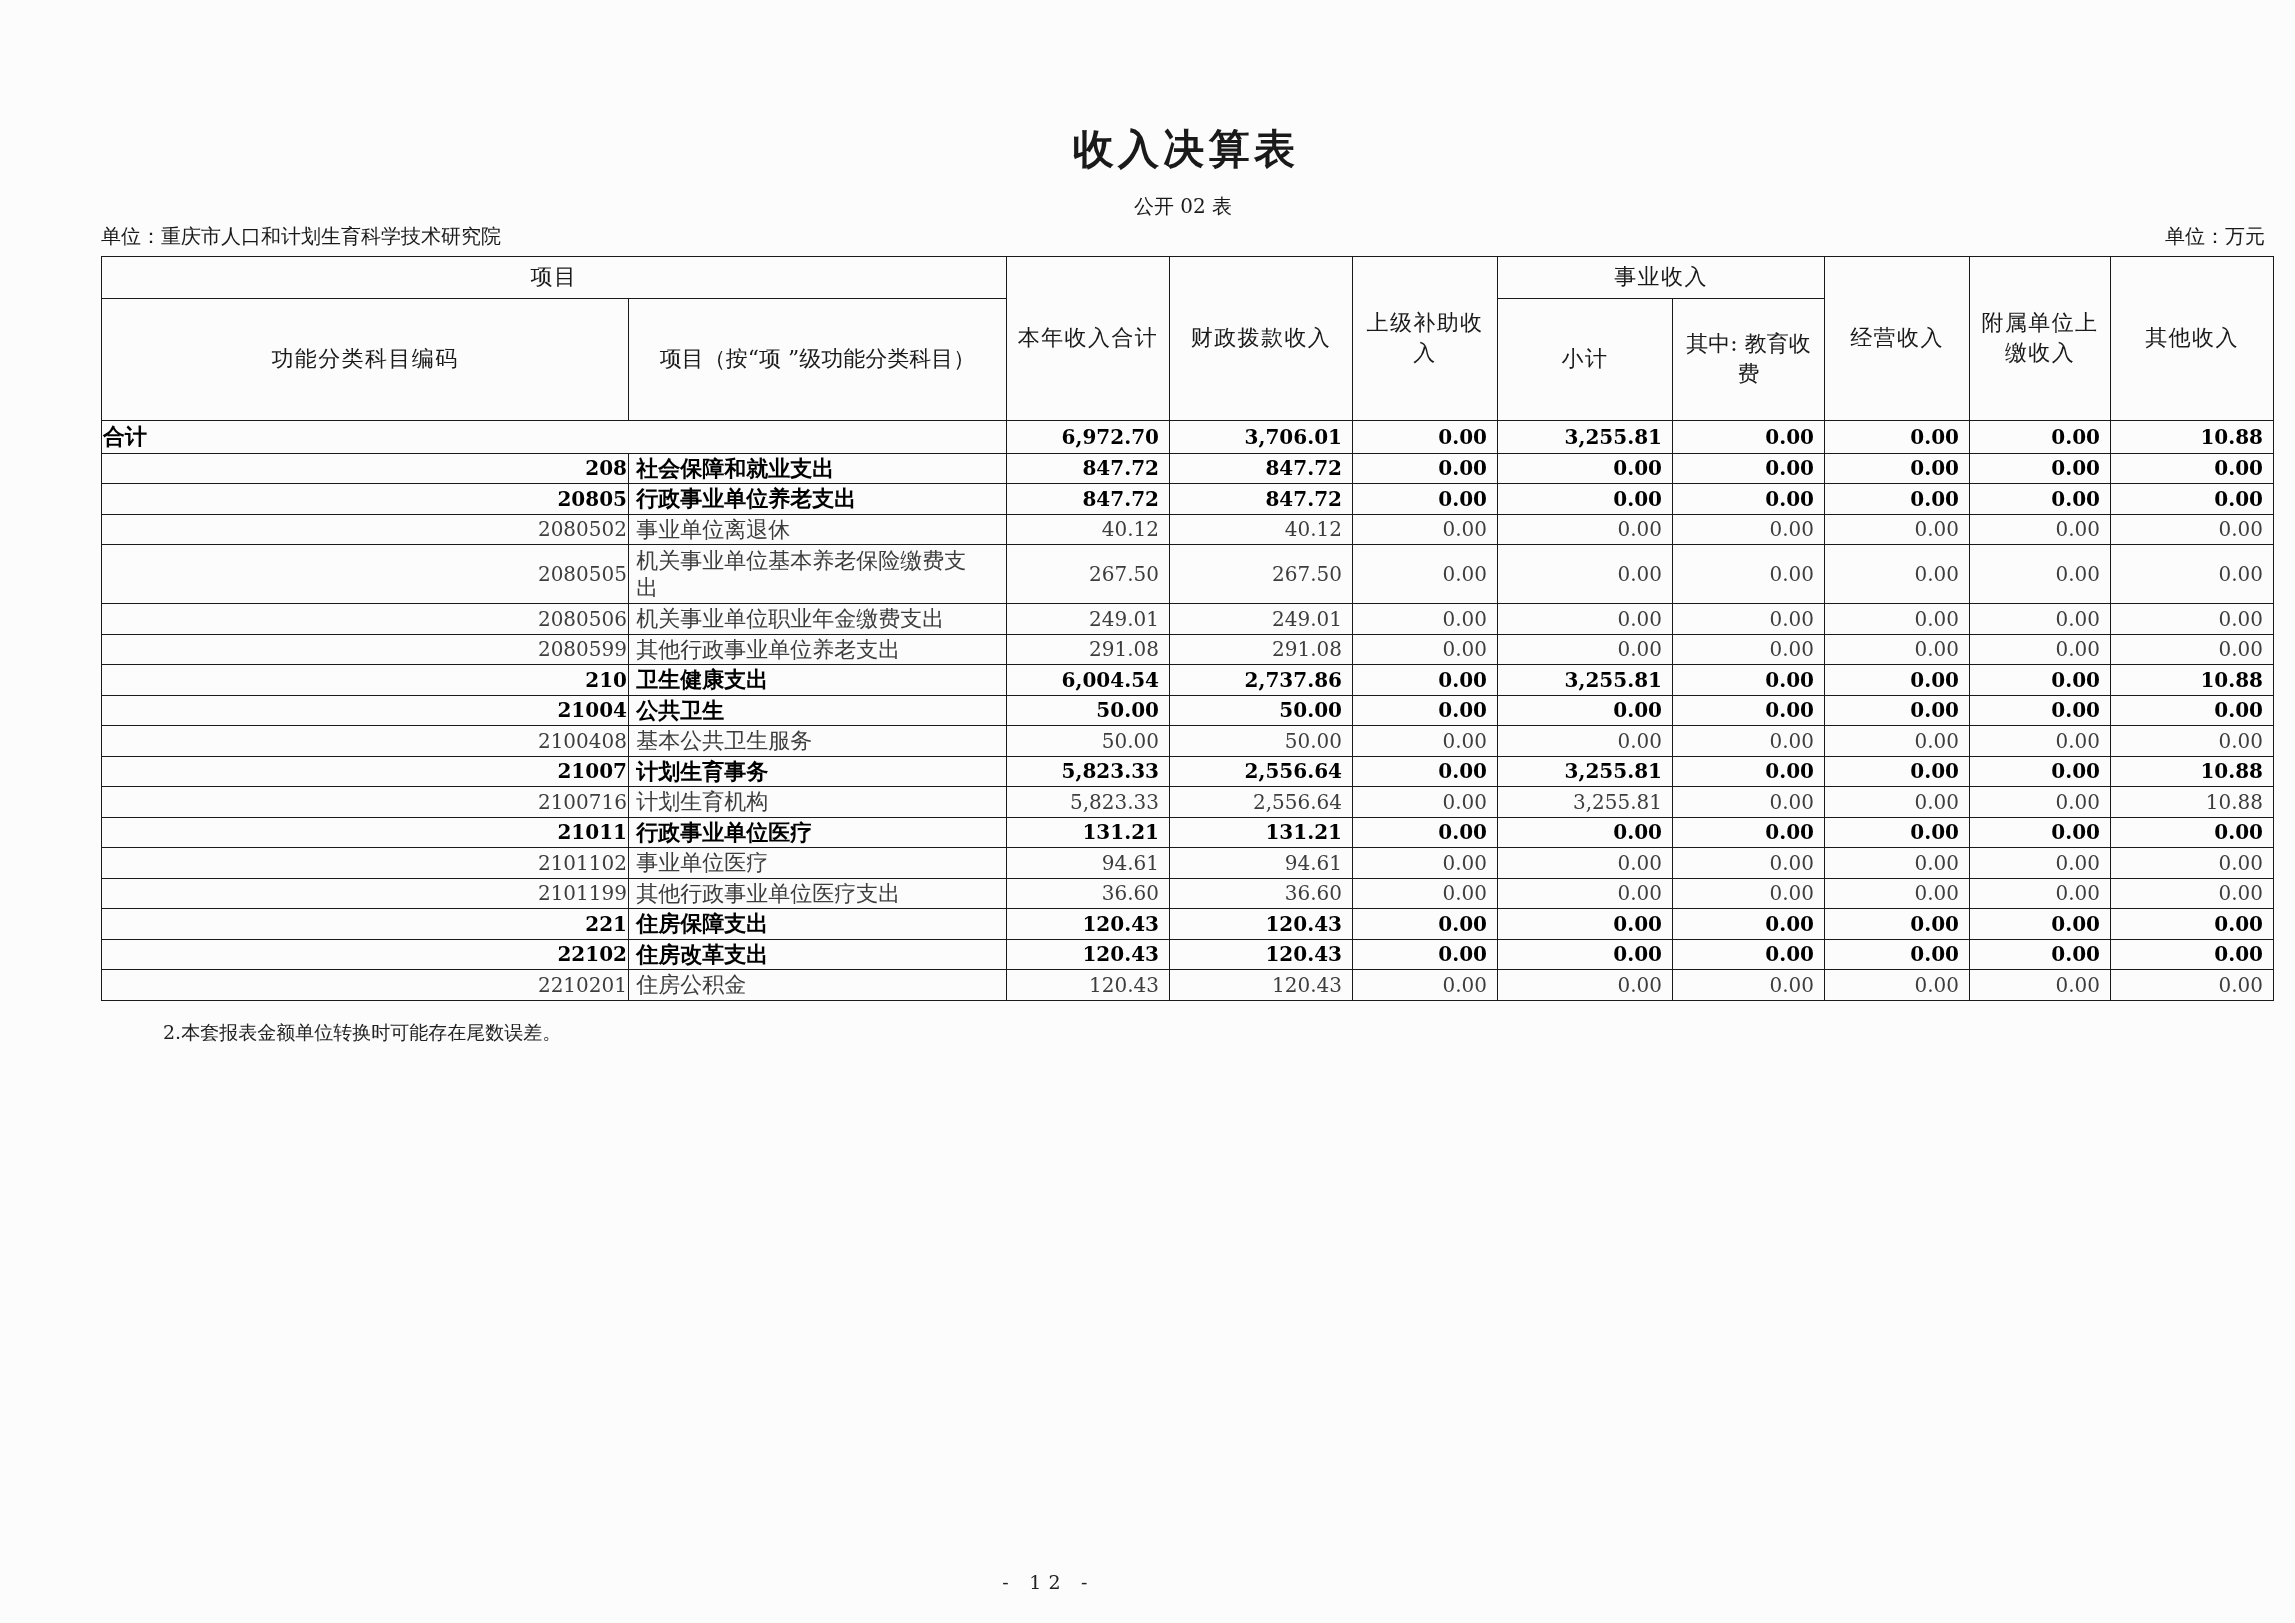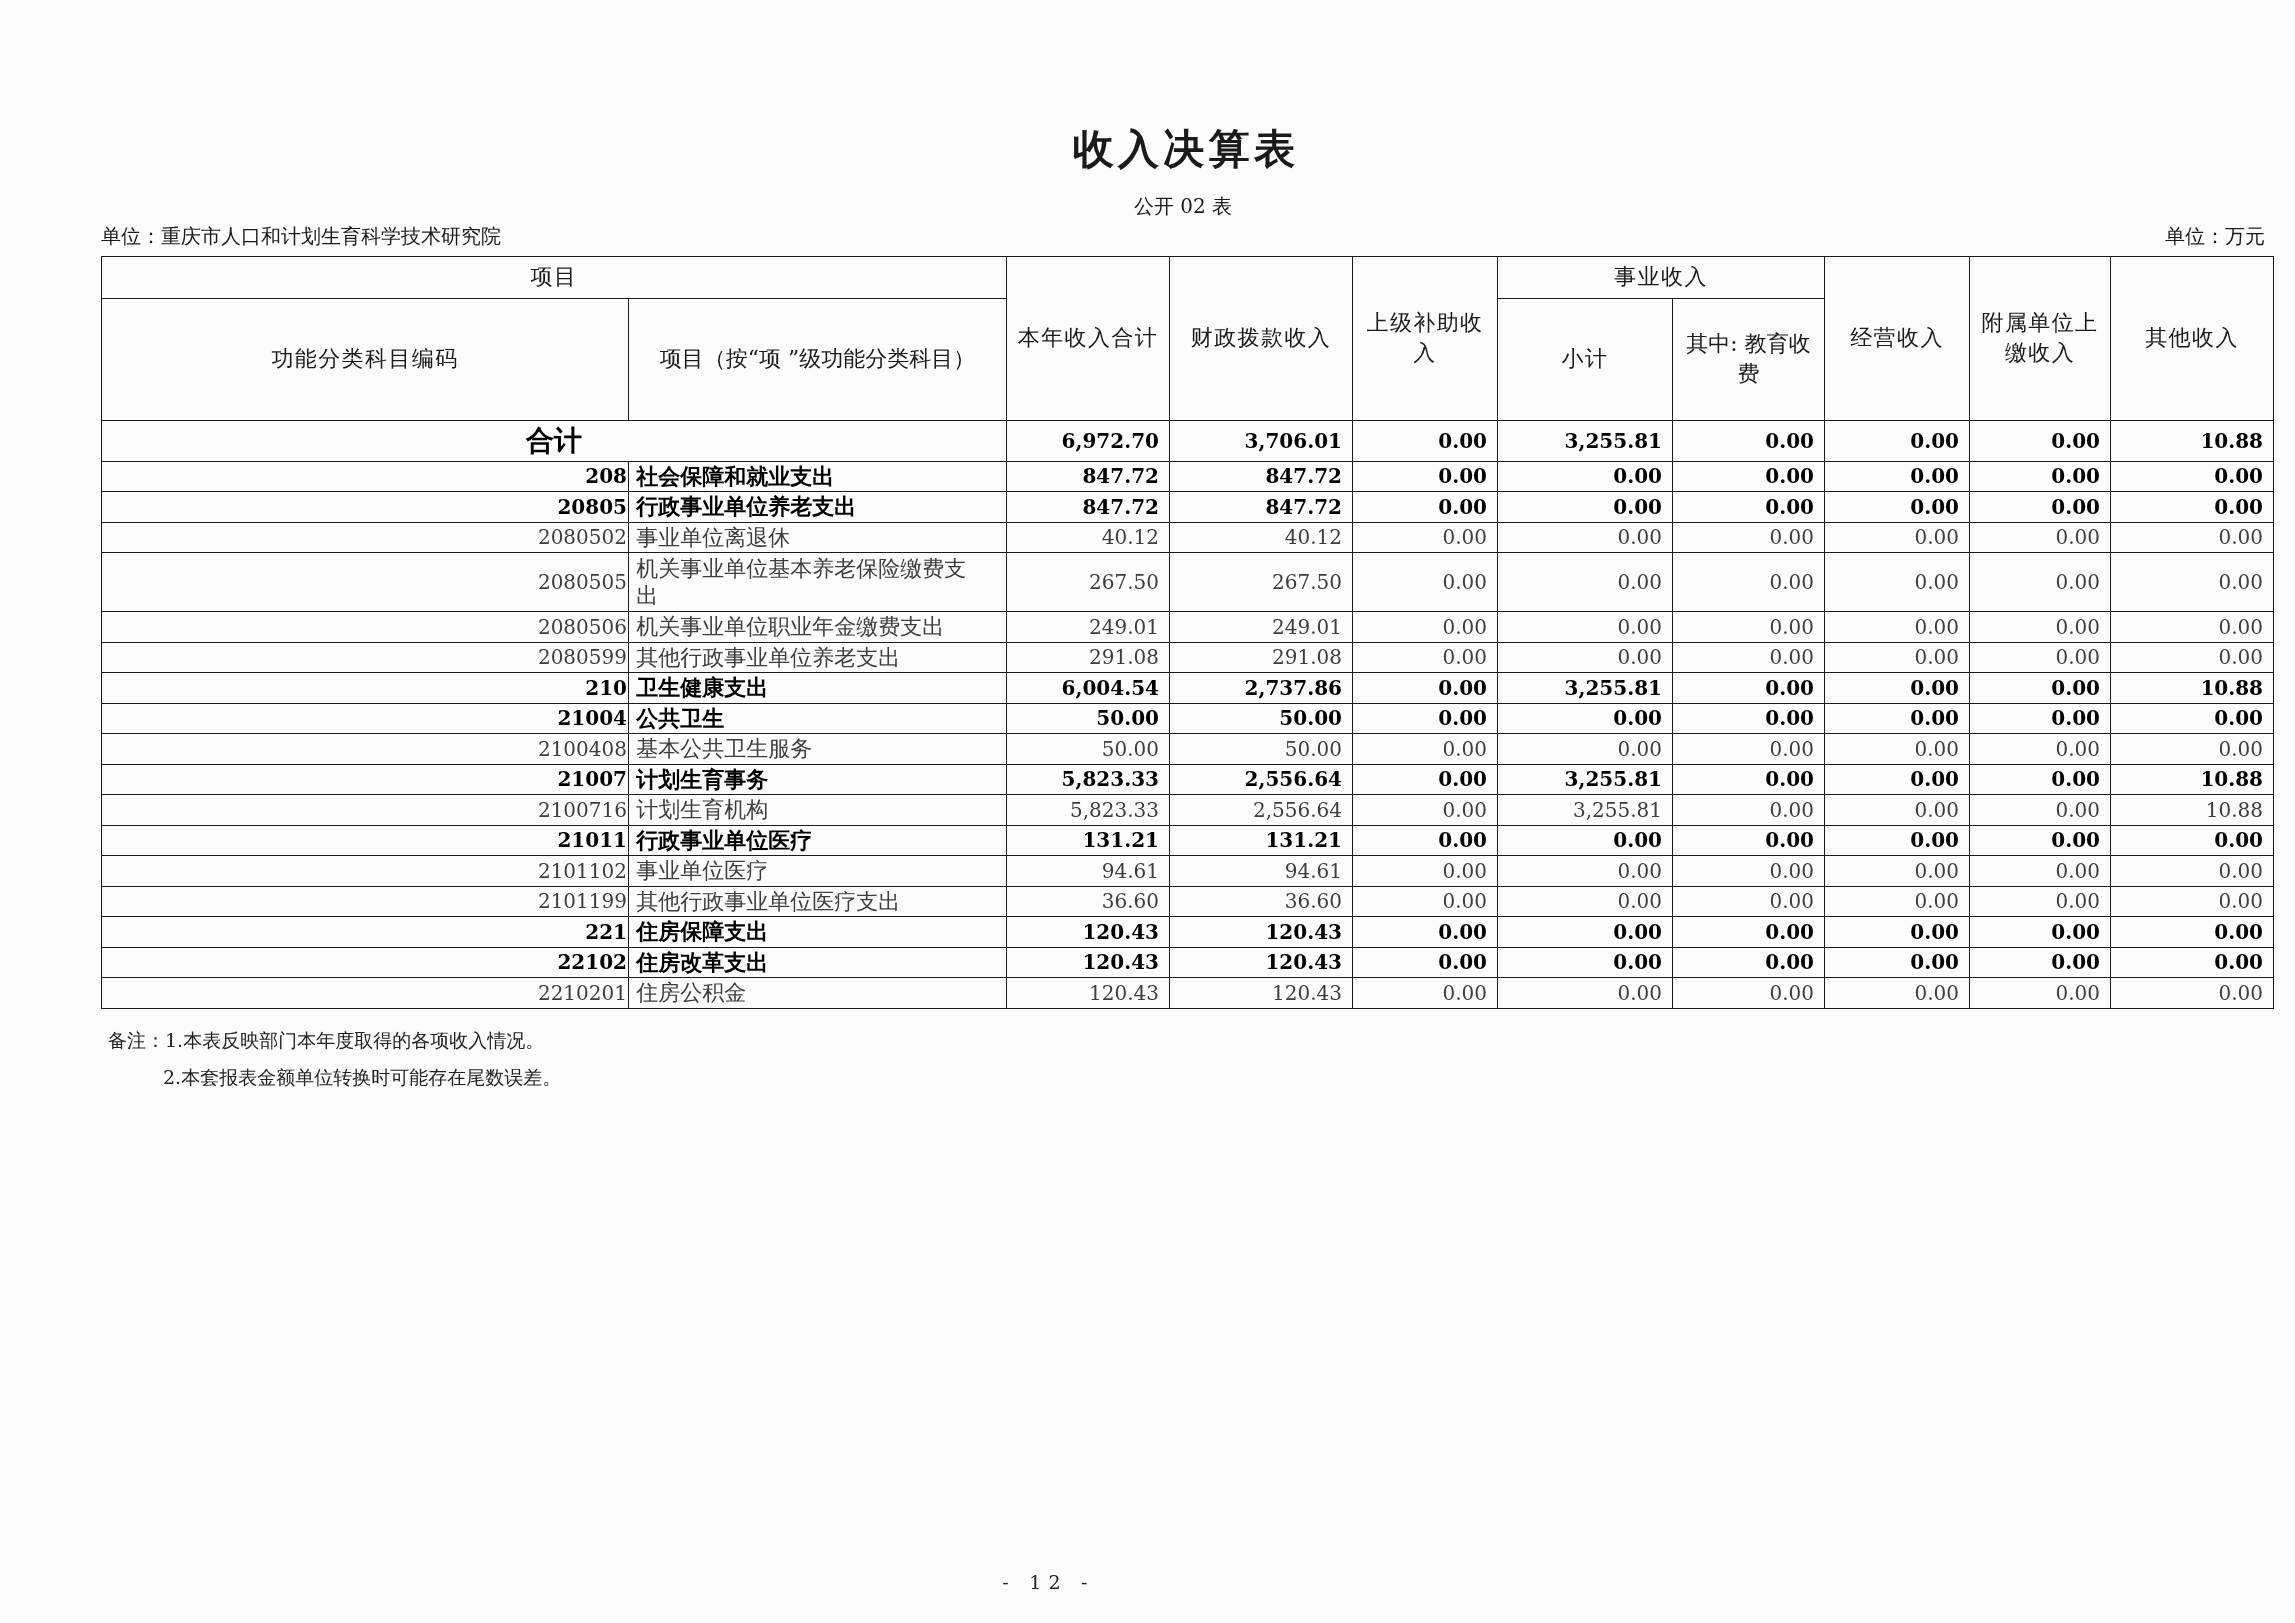--- a/index.html
+++ b/index.html
@@ -40,21 +40,21 @@
   th.th-superior { padding:0 10px; }
   th.th-education { letter-spacing:0; padding:0 7.2px; }
   th.th-affiliated { padding:0 7.2px; }
   tbody tr { height:30px; color:#3d3d3d; }
   tbody tr.tall { height:59px; }
   tbody tr.total-row { height:32px; }
   tbody tr.bold { font-weight:bold; color:#000; }
   tbody tr.bold > td { border-top-width:1.4px; }
   td.cell-code { font-size:20px; text-align:right; padding-left:13px; }
   td.cell-name { font-size:22px; text-align:left; padding-left:7.2px; padding-right:38px; line-height:1.25; }
-  td.cell-merged { font-size:28px; text-align:center; }
+  td.cell-merged { font-size:22px; text-align:left; }
   td.cell-num { font-size:20px; text-align:right; padding-right:10px; font-weight:inherit; }
   .notes { margin-left:108px; margin-top:19px; font-size:19px; color:#222; }
   .notes .note-line2 { margin-left:55px; margin-top:11.6px; }
   .page-number {
     position:absolute; top:1571px; left:0; width:2097px;
     text-align:center; font-size:19px; letter-spacing:7.2px; color:#222;
   }
 </style>
 </head>
 <body>
@@ -314,20 +314,19 @@
           <td class="cell-num">0.00</td>
           <td class="cell-num">0.00</td>
           <td class="cell-num">0.00</td>
           <td class="cell-num">0.00</td>
           <td class="cell-num">0.00</td>
         </tr>
       </tbody>
   </table>
 
   <div class="notes">
-    <div>备注：1.本表反映部门本年度取得的各项收入情况。</div>
     <div class="note-line2">2.本套报表金额单位转换时可能存在尾数误差。</div>
   </div>
 
   <div class="page-number">- 12 -</div>
 
 </div>
 
 
 </body></html>

